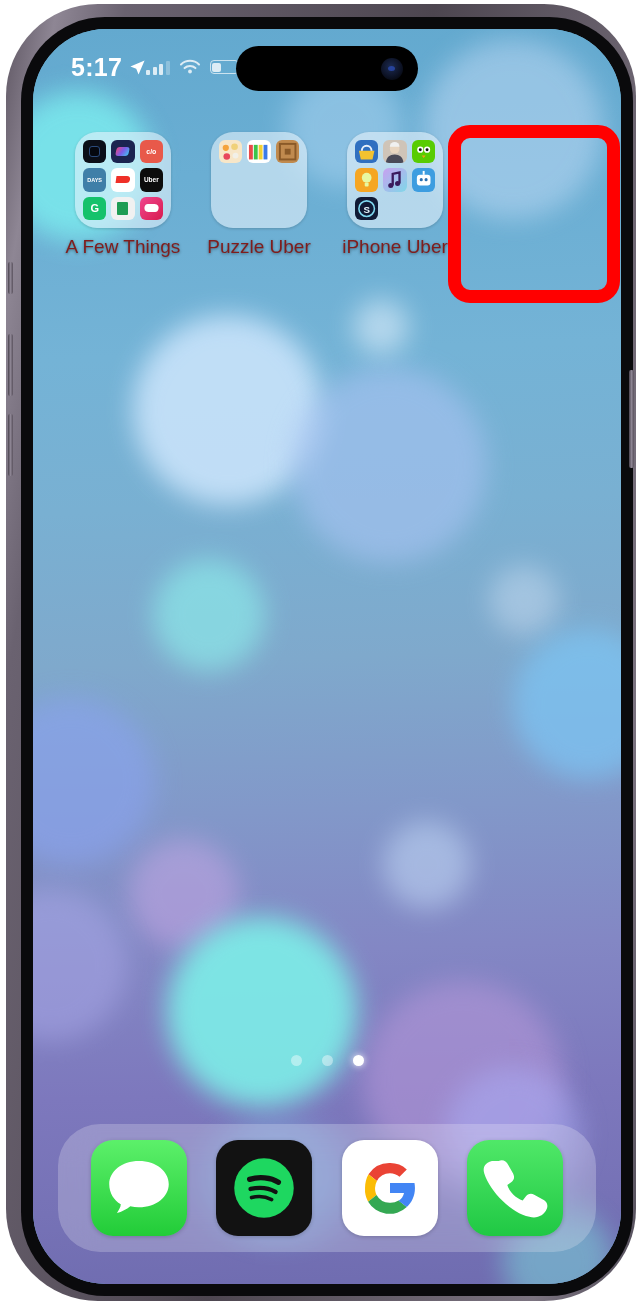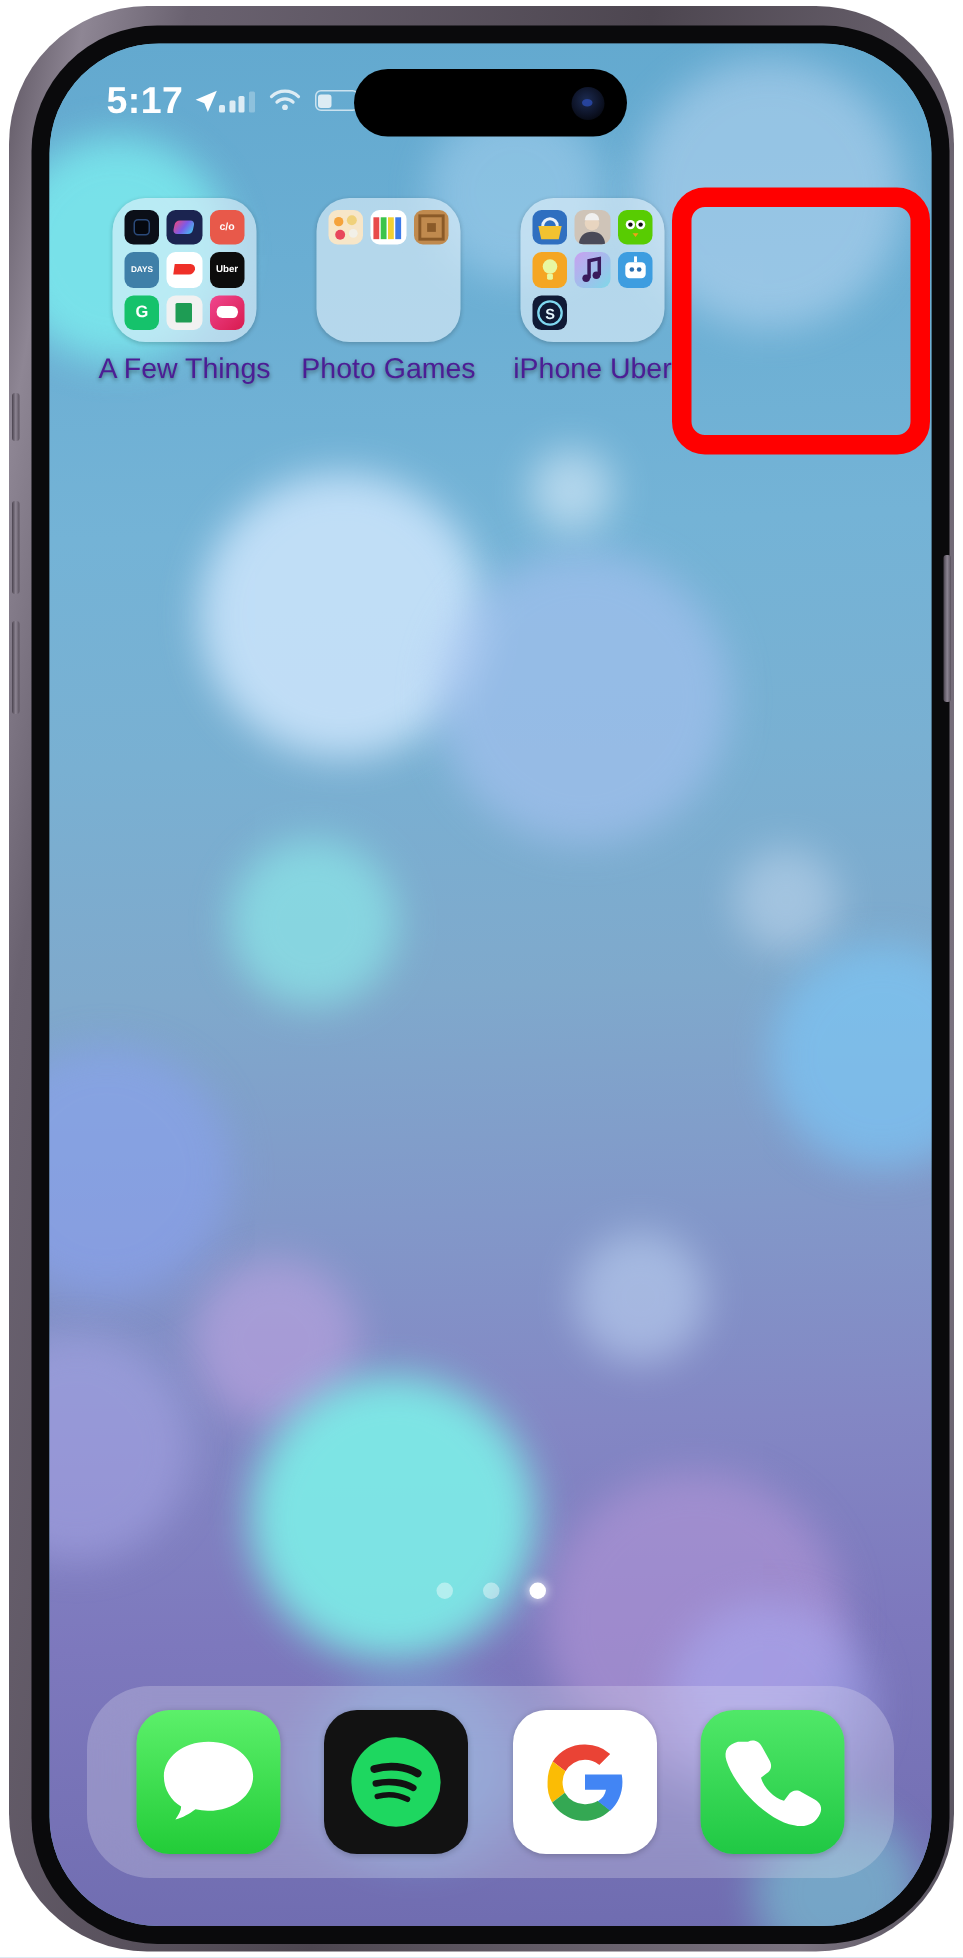--- a/index.html
+++ b/index.html
@@ -91,21 +91,21 @@
     display:grid; grid-template-columns:repeat(4,1fr);
     padding:0 22px; z-index:20;
   }
   .app-cell{ display:flex; flex-direction:column; align-items:center; }
   .app-icon{
     width:96px; height:96px; border-radius:22px;
     overflow:hidden; position:relative;
     box-shadow:0 1px 3px rgba(0,0,0,.18);
   }
   .app-label{
-    margin-top:9px; font-size:19px; color:#4c1d95; line-height:1.1;
+    margin-top:9px; font-size:19px; color:#7f1d1d; line-height:1.1;
     text-shadow:0 1px 3px rgba(0,0,0,.45); white-space:nowrap;
   }
 
   
   .folder{ background:rgba(226,240,250,.62); padding:8px; }
   .folder-grid{
     width:100%; height:100%;
     display:grid; grid-template-columns:repeat(3,1fr); grid-template-rows:repeat(3,1fr);
     gap:5px;
   }
@@ -269,21 +269,21 @@
               </svg>
             </div>
             <div class="mini empty"></div>
             <div class="mini empty"></div>
             <div class="mini empty"></div>
             <div class="mini empty"></div>
             <div class="mini empty"></div>
             <div class="mini empty"></div>
           </div>
         </div>
-        <div class="app-label">Photo Games</div>
+        <div class="app-label">Puzzle Uber</div>
       </div>
 
       <div class="app-cell">
         <div class="app-icon folder">
           <div class="folder-grid">
             <div class="mini" style="background:#2f6fc0;">
               <svg viewBox="0 0 24 24" width="100%" height="100%">
                 <path d="M4 11h16l-2 9H6z" fill="#f2c230"></path>
                 <path d="M7 11a5 5 0 0 1 10 0" stroke="#e8f0fa" stroke-width="2" fill="none"></path>
               </svg>

